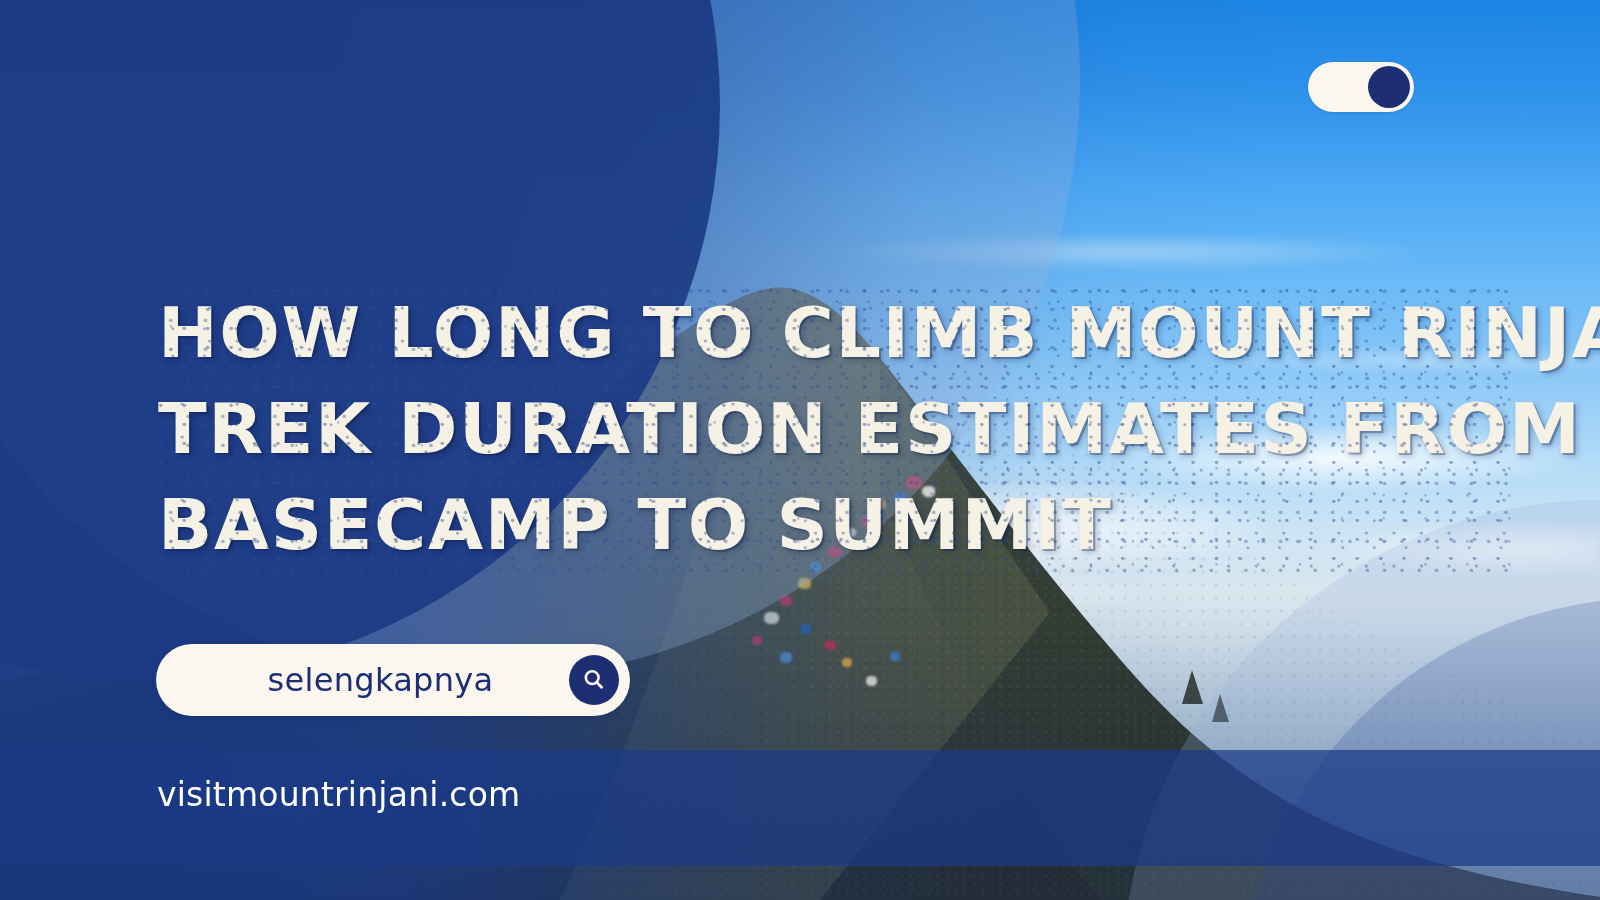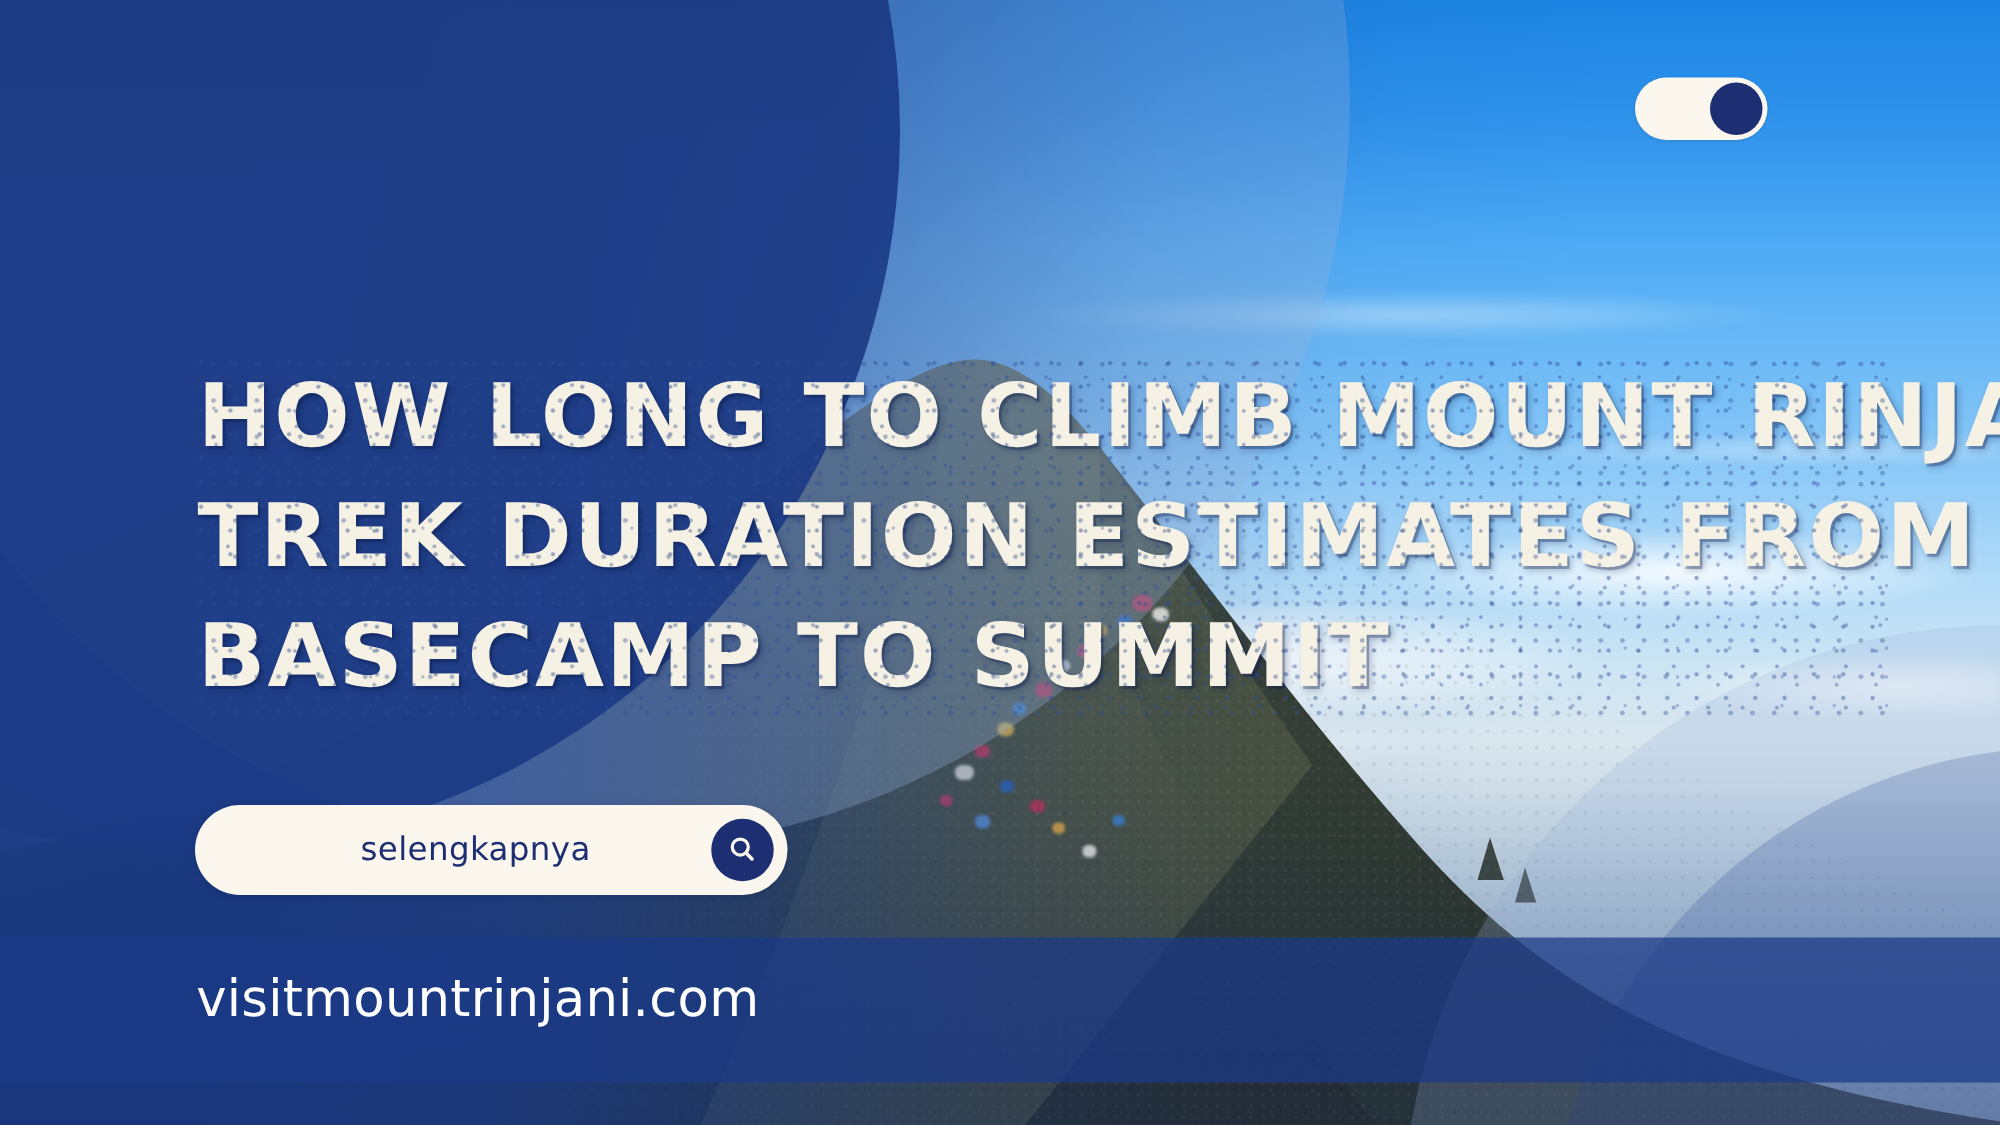--- a/index.html
+++ b/index.html
@@ -166,37 +166,37 @@
     width:474px; height:72px;
     background:#fbf7ee; border-radius:36px;
     display:flex; align-items:center;
     cursor:pointer;
     box-shadow:0 2px 6px rgba(10,30,80,.22);
   }
   .cta-label {
     flex:1; text-align:center;
     color:#1d2f72;
     font-family:"DejaVu Sans", sans-serif;
-    font-size:26px;
+    font-size:32px;
     letter-spacing:.3px;
     padding-left:36px;
   }
   .cta-icon {
     width:50px; height:50px; margin-right:11px;
     border-radius:50%; background:#1d2f72;
     display:flex; align-items:center; justify-content:center;
     flex:0 0 auto;
   }
   .cta-icon svg { display:block; }
 
   .site-url {
     position:absolute; left:157px; top:775px;
     color:#ffffff;
     font-family:"DejaVu Sans", sans-serif;
-    font-size:41px;
+    font-size:33px;
     letter-spacing:.2px;
   }
 </style>
 </head>
 <body>
 
 <div id="banner">
 
   <div class="photo">
     <div class="sky"></div>

